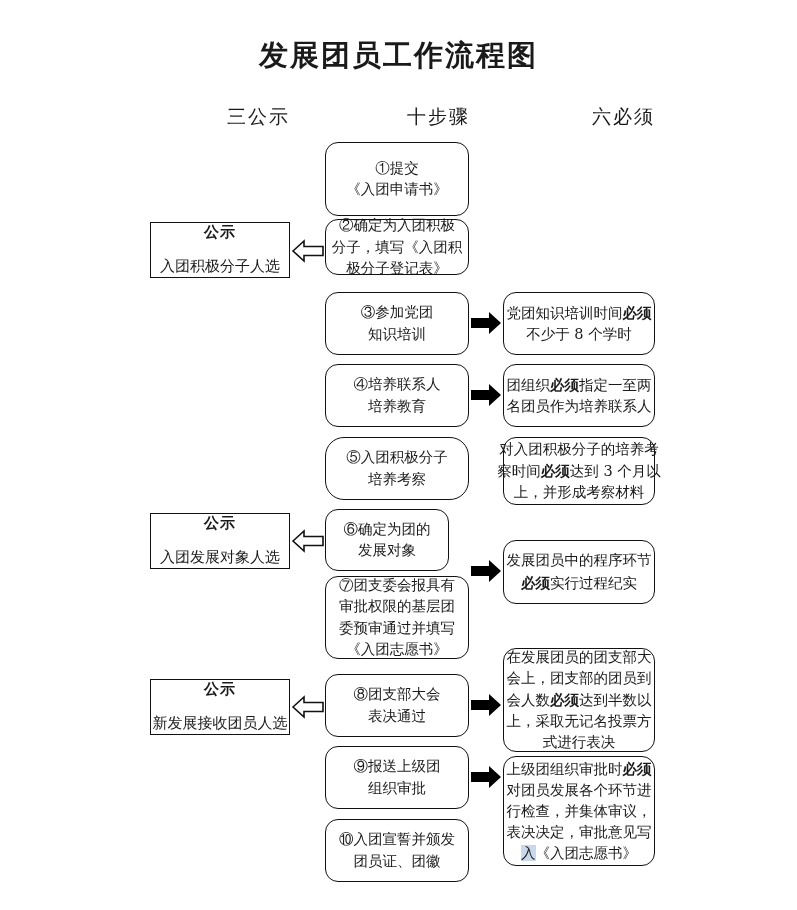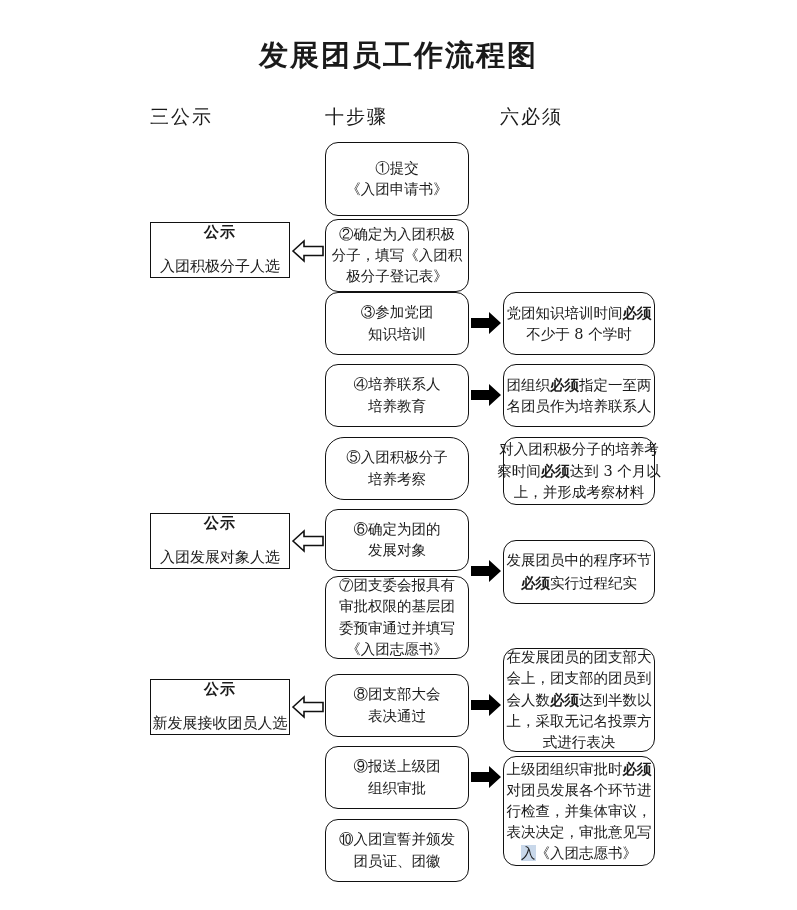--- a/index.html
+++ b/index.html
@@ -16,21 +16,21 @@
   .title{
     position:absolute;left:0;top:36px;width:797px;
     text-align:center;
     font-size:29px;font-weight:bold;letter-spacing:2px;
     font-family:"DejaVu Serif","Liberation Serif",serif;
   }
 
   .col-head{
     position:absolute;
     font-size:19px;
-    text-align:left;
+    text-align:right;
     letter-spacing:2px;
     font-family:"DejaVu Serif","Liberation Serif",serif;
   }
   #head-left{left:150px;top:104px;width:140px;}
   #head-mid{left:325px;top:104px;width:145px;}
   #head-right{left:500px;top:104px;width:155px;}
 
   
   .box{
     position:absolute;
@@ -80,42 +80,42 @@
 
   <div class="col-head" id="head-left">三公示</div>
   <div class="col-head" id="head-mid">十步骤</div>
   <div class="col-head" id="head-right">六必须</div>
 
   <div class="box step" style="left:325px;top:142px;width:144px;height:74px;">
       <span class="line">①提交</span>
       <span class="line">《入团申请书》</span>
     </div>
 
-  <div class="box step" style="left:325px;top:219px;width:144px;height:73px;">
+  <div class="box step" style="left:325px;top:219px;width:144px;height:56px;">
       <span class="line">②确定为入团积极</span>
       <span class="line">分子，填写《入团积</span>
       <span class="line">极分子登记表》</span>
     </div>
 
   <div class="box step" style="left:325px;top:292px;width:144px;height:63px;">
       <span class="line">③参加党团</span>
       <span class="line">知识培训</span>
     </div>
 
   <div class="box step" style="left:325px;top:364px;width:144px;height:63px;">
       <span class="line">④培养联系人</span>
       <span class="line">培养教育</span>
     </div>
 
   <div class="box step" style="left:325px;top:437px;width:144px;height:63px;border-radius:19px;">
       <span class="line">⑤入团积极分子</span>
       <span class="line">培养考察</span>
     </div>
 
-  <div class="box step" style="left:325px;top:509px;width:144px;height:62px;">
+  <div class="box step" style="left:325px;top:509px;width:124px;height:62px;">
       <span class="line">⑥确定为团的</span>
       <span class="line">发展对象</span>
     </div>
 
   <div class="box step" style="left:325px;top:576px;width:144px;height:83px;">
       <span class="line">⑦团支委会报具有</span>
       <span class="line">审批权限的基层团</span>
       <span class="line">委预审通过并填写</span>
       <span class="line">《入团志愿书》</span>
     </div>

